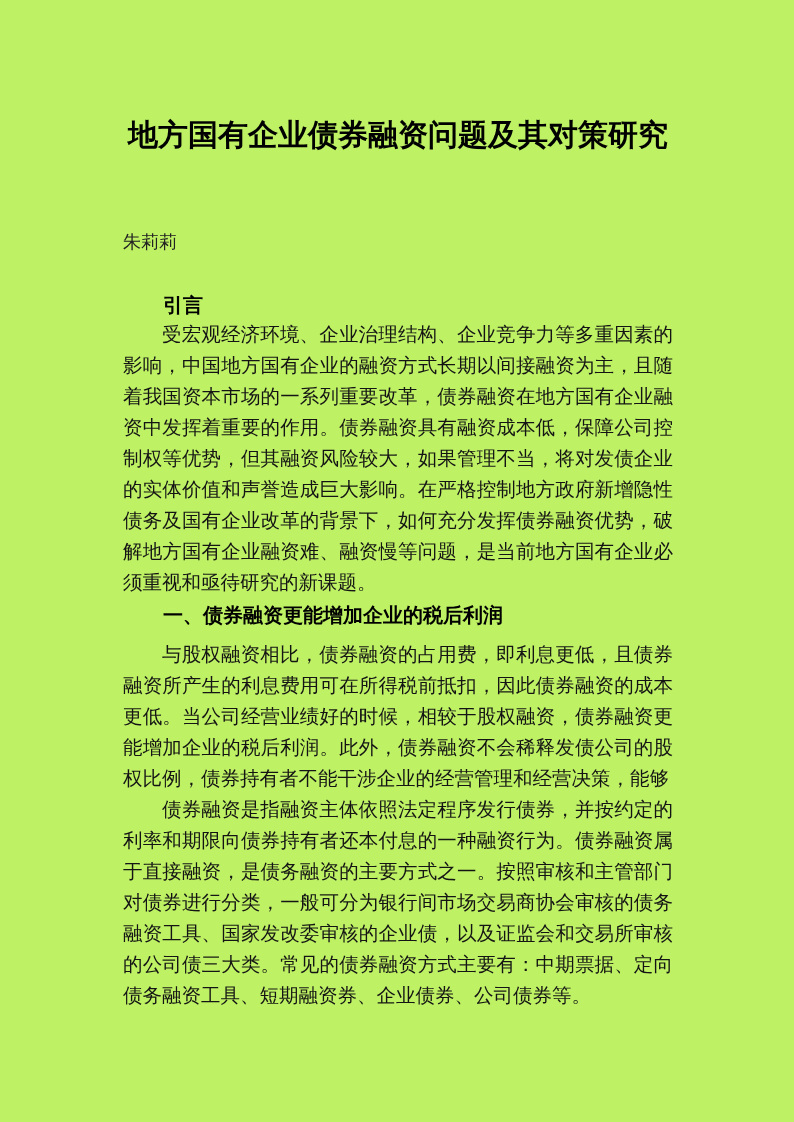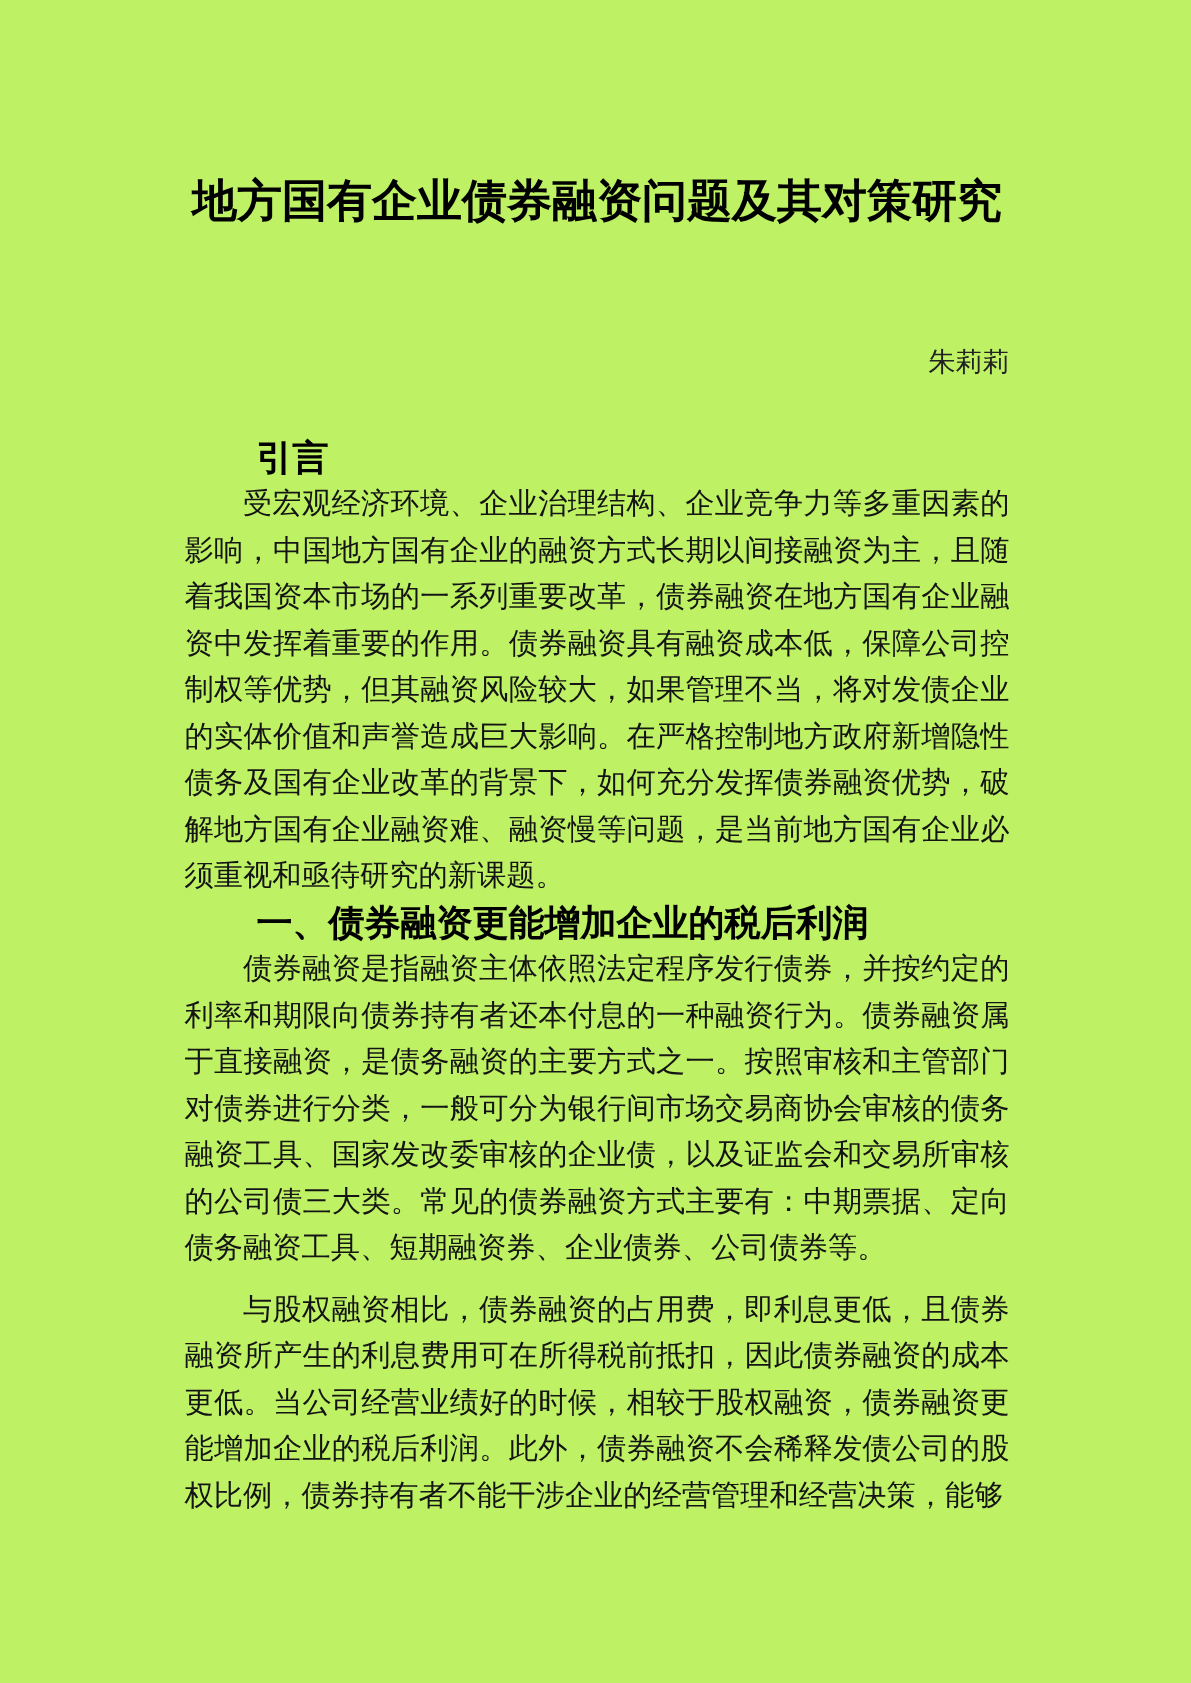--- a/index.html
+++ b/index.html
@@ -26,38 +26,38 @@
     font-weight: 700;
     text-align: center;
     color: #000000;
     white-space: nowrap;
   }
   .doc-author {
     margin: 70px 0 0 0;
     font-family: "DejaVu Serif", serif;
     font-size: 18px;
     line-height: 28px;
-    text-align: right;
+    text-align: left;
     color: #222222;
   }
   .text-block {
     margin-top: 34px;
   }
   .doc-heading {
     margin: 0;
     font-family: "DejaVu Sans", sans-serif;
-    font-size: 24px;
+    font-size: 20px;
     line-height: 31px;
     font-weight: 700;
     color: #000000;
     text-indent: 2em;
   }
   .doc-para {
     margin: 0;
-    font-family: Liberation Serif, serif;
+    font-family: Liberation Mono, monospace;
     font-size: 19.5px;
     line-height: 31px;
     color: #141414;
     text-align: justify;
     text-justify: inter-ideograph;
     text-indent: 2em;
   }
   .doc-para.spaced {
     margin-top: 10px;
   }
@@ -72,19 +72,19 @@
   <div class="doc-author">朱莉莉</div>
 
   <div class="text-block">
 
     <h2 class="doc-heading">引言</h2>
 
     <p class="doc-para">受宏观经济环境、企业治理结构、企业竞争力等多重因素的影响，中国地方国有企业的融资方式长期以间接融资为主，且随着我国资本市场的一系列重要改革，债券融资在地方国有企业融资中发挥着重要的作用。债券融资具有融资成本低，保障公司控制权等优势，但其融资风险较大，如果管理不当，将对发债企业的实体价值和声誉造成巨大影响。在严格控制地方政府新增隐性债务及国有企业改革的背景下，如何充分发挥债券融资优势，破解地方国有企业融资难、融资慢等问题，是当前地方国有企业必须重视和亟待研究的新课题。</p>
 
     <h2 class="doc-heading">一、债券融资更能增加企业的税后利润</h2>
 
+    <p class="doc-para spaced">与股权融资相比，债券融资的占用费，即利息更低，且债券融资所产生的利息费用可在所得税前抵扣，因此债券融资的成本更低。当公司经营业绩好的时候，相较于股权融资，债券融资更能增加企业的税后利润。此外，债券融资不会稀释发债公司的股权比例，债券持有者不能干涉企业的经营管理和经营决策，能够</p>
+
     <p class="doc-para">债券融资是指融资主体依照法定程序发行债券，并按约定的利率和期限向债券持有者还本付息的一种融资行为。债券融资属于直接融资，是债务融资的主要方式之一。按照审核和主管部门对债券进行分类，一般可分为银行间市场交易商协会审核的债务融资工具、国家发改委审核的企业债，以及证监会和交易所审核的公司债三大类。常见的债券融资方式主要有：中期票据、定向债务融资工具、短期融资券、企业债券、公司债券等。</p>
-
-    <p class="doc-para spaced">与股权融资相比，债券融资的占用费，即利息更低，且债券融资所产生的利息费用可在所得税前抵扣，因此债券融资的成本更低。当公司经营业绩好的时候，相较于股权融资，债券融资更能增加企业的税后利润。此外，债券融资不会稀释发债公司的股权比例，债券持有者不能干涉企业的经营管理和经营决策，能够</p>
 
   </div>
 
 </div>
 
 </body></html>

